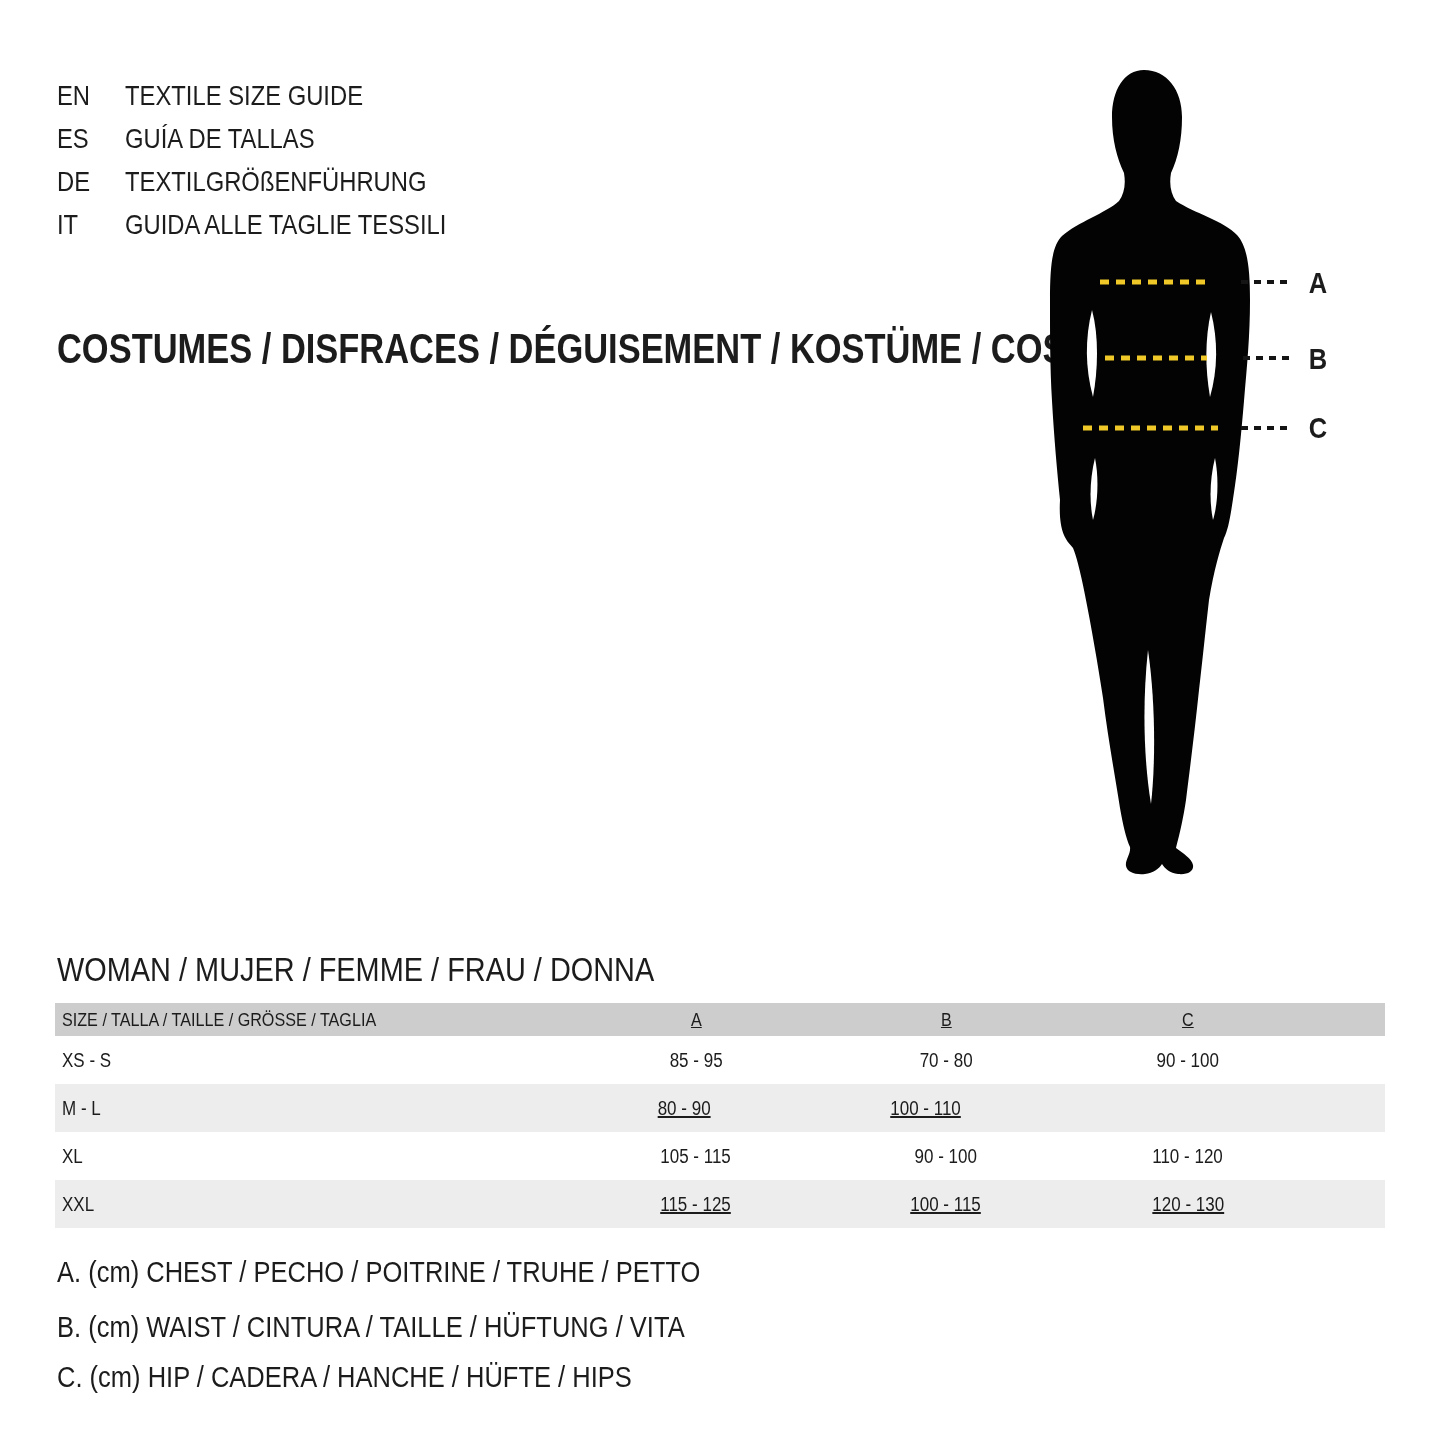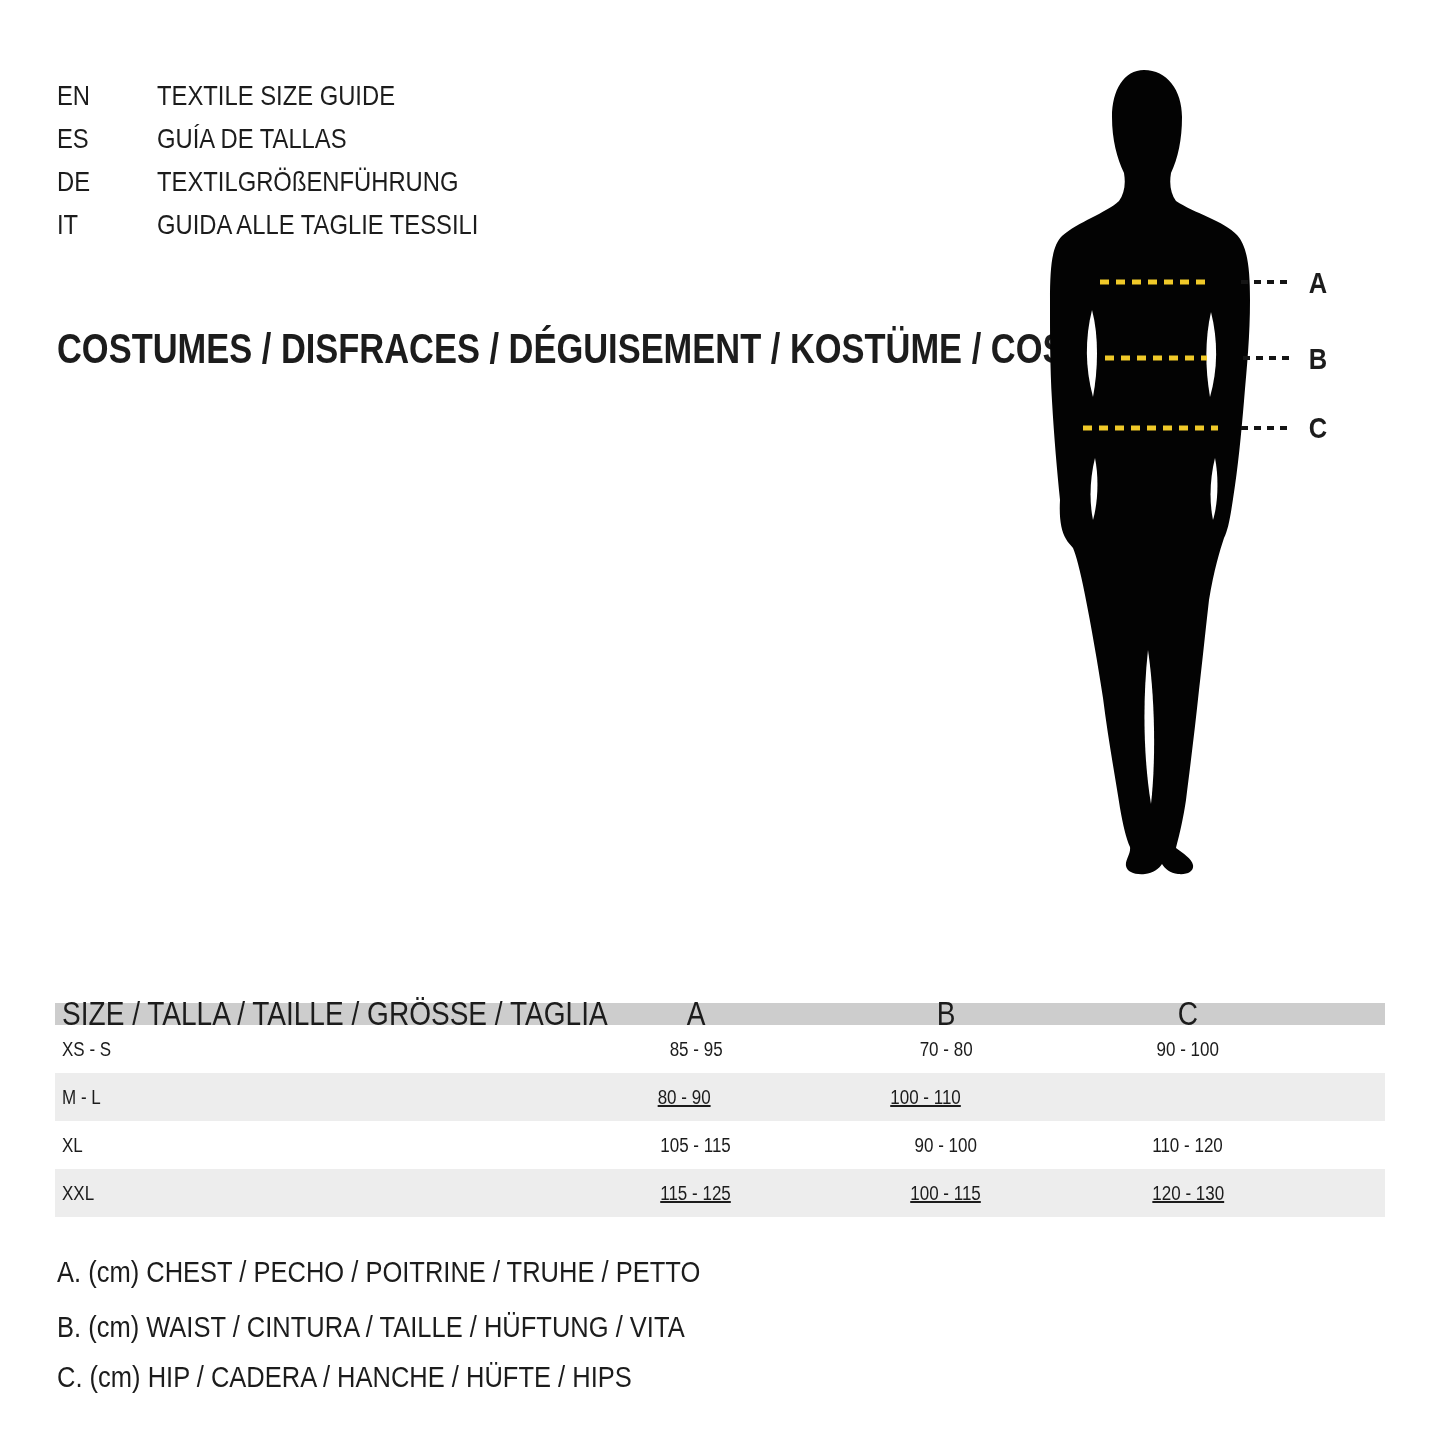--- a/index.html
+++ b/index.html
@@ -7,34 +7,34 @@
     position:relative; width:1445px; height:1444px; background:#ffffff;
     font-family:"Liberation Sans", sans-serif; color:#1c1c1c; overflow:hidden;
   }
   .abs { position:absolute; }
   
   .cond  { display:inline-block; transform:scaleX(0.85); transform-origin:0 50%; white-space:nowrap; }
   .condC { display:inline-block; transform:scaleX(0.85); transform-origin:50% 50%; white-space:nowrap; }
 
   
   .langs { left:57px; top:74px; }
-  .lang-row { display:flex; height:43px; align-items:center; font-size:28px;gap:32px; }
+  .lang-row { display:flex; height:43px; align-items:center; font-size:28px; }
   .lang-code { width:68px; flex:0 0 68px; }
 
   
   .costumes { left:57px; top:330px; font-size:42px; font-weight:bold; line-height:38px; }
   .woman    { left:57px; top:952px; font-size:34px; line-height:34px; }
 
   
   .marker-label { width:40px; text-align:center; font-size:30px; font-weight:bold; line-height:30px; }
 
   
   .size-table { left:55px; top:1003px; width:1330px; }
   .trow { display:flex; align-items:center; height:48px; font-size:20px; }
-  .trow.thead { height:22px; background:#cdcdcd; font-size:33px; }
+  .trow.thead { height:33px; background:#cdcdcd; font-size:19px;text-decoration:underline; }
   .trow.stripe { background:#ededed;text-decoration:underline; }
   .c1 { flex:0 0 510px; width:510px; padding-left:7px; box-sizing:border-box; text-align:left; }
   .cA { flex:0 0 262px; width:262px; display:flex; justify-content:center; }
   .cB { flex:0 0 238px; width:238px; display:flex; justify-content:center; }
   .cC { flex:0 0 246px; width:246px; display:flex; justify-content:center; }
   .cF { flex:0 0 74px;  width:74px; }
 
   
   .legend-row { left:57px; height:30px; font-size:30px; line-height:30px; }
 </style>
@@ -118,20 +118,23 @@
   <div class="abs marker-label" style="left:1298px; top:268px;">
     <span class="condC">A</span>
   </div>
   <div class="abs marker-label" style="left:1298px; top:344px;">
     <span class="condC">B</span>
   </div>
   <div class="abs marker-label" style="left:1298px; top:413px;">
     <span class="condC">C</span>
   </div>
 
+  <div class="abs woman">
+    <span class="cond">WOMAN / MUJER / FEMME / FRAU / DONNA</span>
+  </div>
 
   <div class="abs size-table">
     <div class="trow thead">
       <span class="c1"><span class="cond">SIZE / TALLA / TAILLE / GRÖSSE / TAGLIA</span></span>
       <span class="cA">
           <span class="condC">A</span>
         </span>
       <span class="cB">
           <span class="condC">B</span>
         </span>

